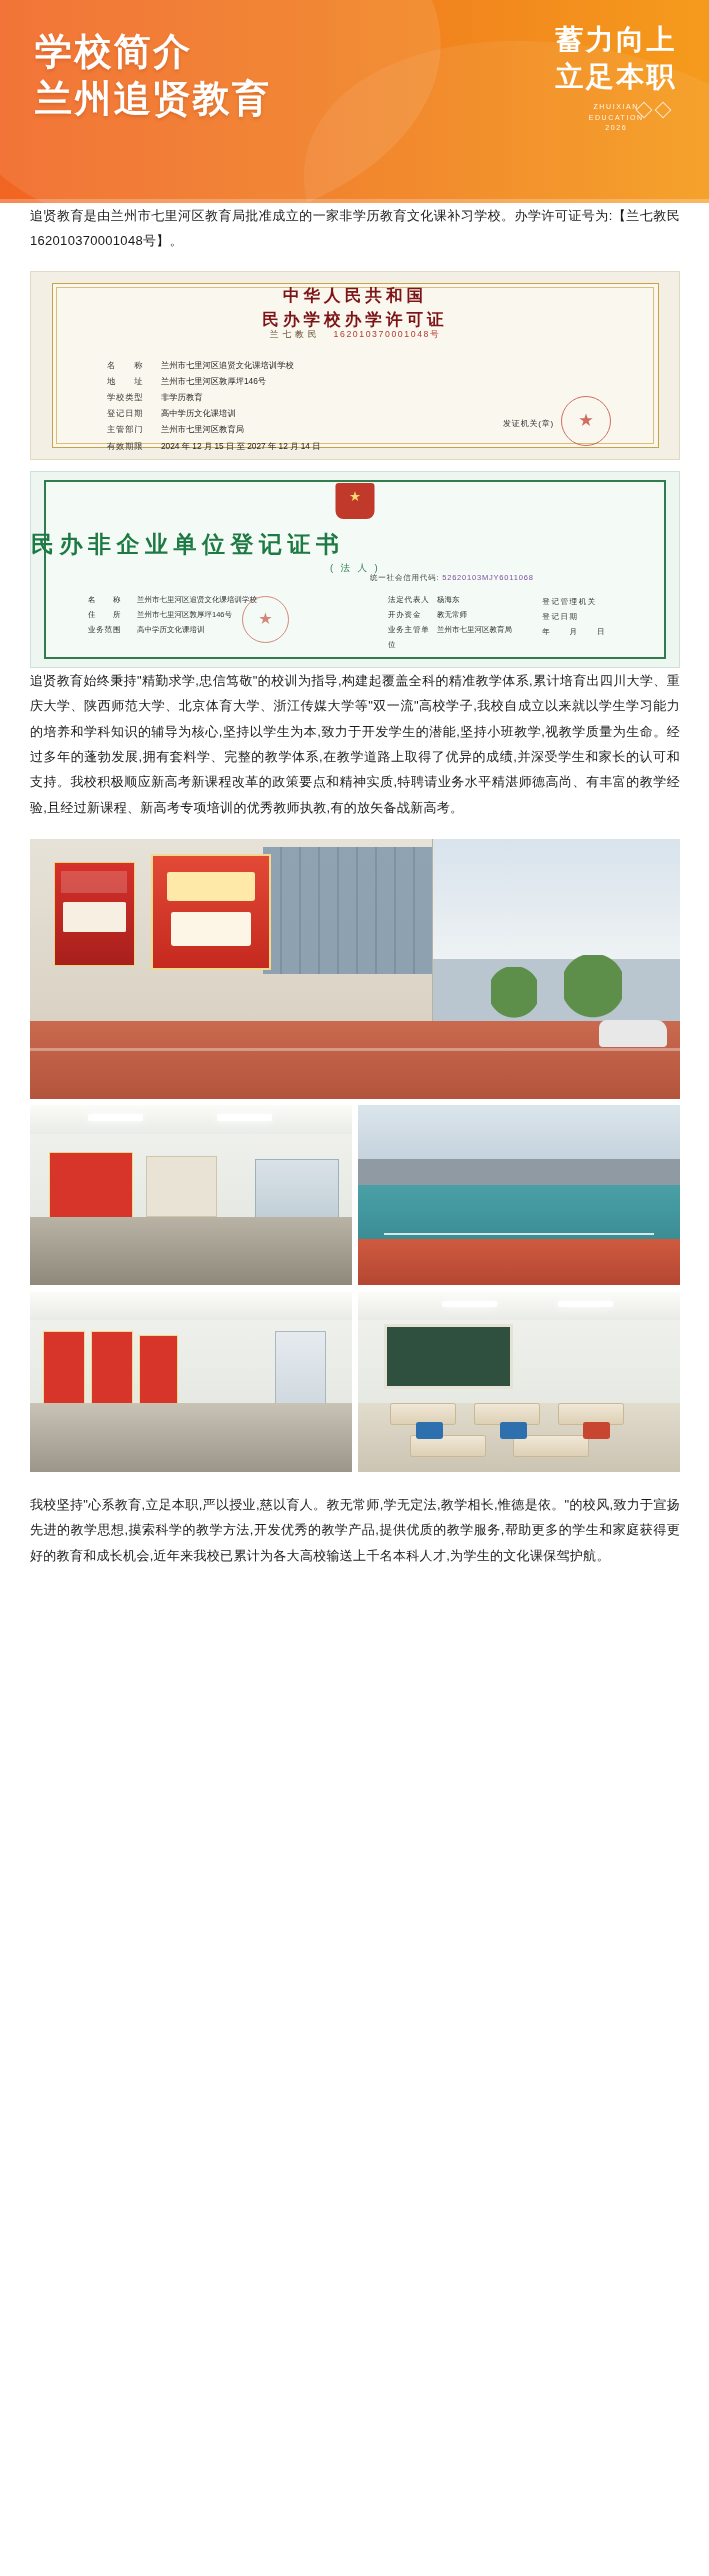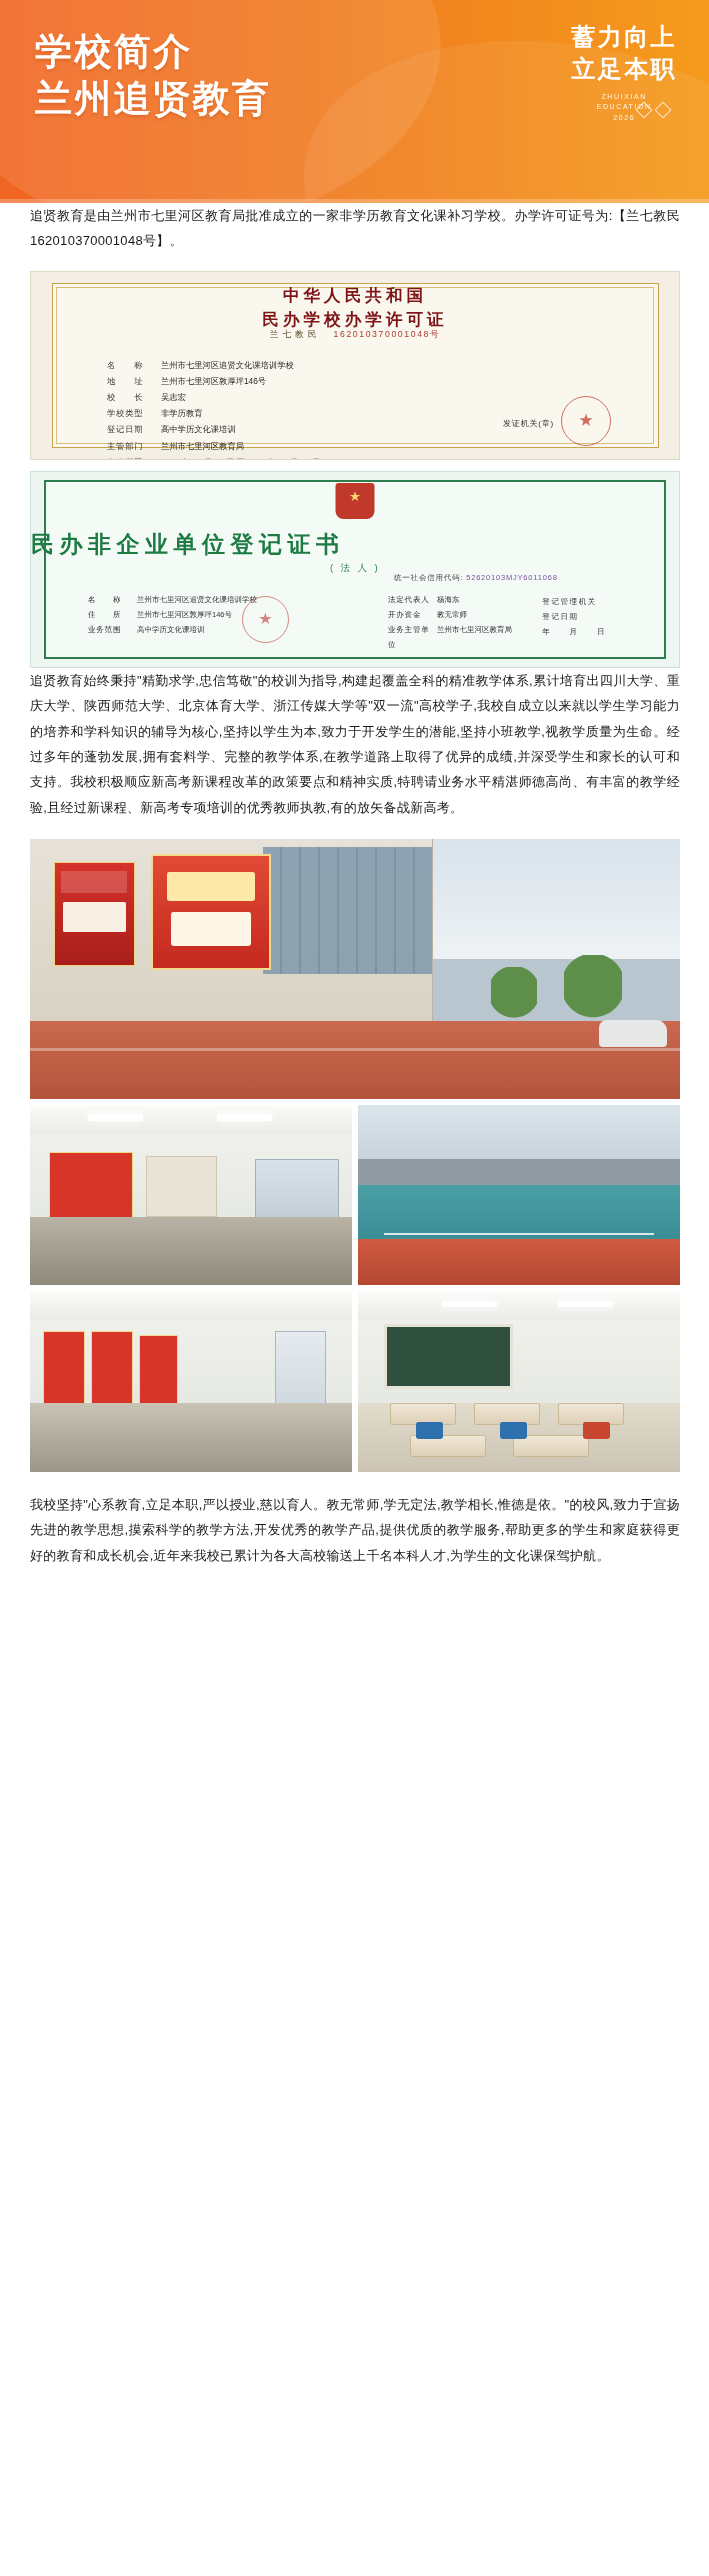--- a/index.html
+++ b/index.html
@@ -52,21 +52,21 @@
     font-family: "Liberation Sans", sans-serif;
   }
   .banner-title div { white-space: nowrap; }
   .banner-right {
     position: absolute;
     right: 33px; top: 20.5px;
     text-align: center;
     color: #fff;
   }
   .banner-right .cn1, .banner-right .cn2 {
-    font-size: 24px;
+    font-size: 28px;
     font-weight: bold;
     letter-spacing: 2.4px;
     line-height: 1.35;
   }
   .banner-right .en {
     margin-top: 6.3px;
     font-size: 7px;
     letter-spacing: 1.6px;
     line-height: 1.5;
     opacity: 0.92;
@@ -247,21 +247,20 @@
     letter-spacing: 2.4px;
     z-index: 3;
   }
   .cert2-code {
     position: absolute;
     left: 339px; top: 101px;
     font-size: 7.5px;
     color: #4a4a4a;
     letter-spacing: 0.8px;
     z-index: 3;
-    margin-left: 24px;
   }
   .cert2-code .num { color: #7b4ea0; letter-spacing: 0.8px; }
   .cert2-fields {
     position: absolute;
     left: 57px; top: 120px; right: 44px;
     z-index: 3;
     font-size: 7.5px;
     color: #2b2b2b;
     line-height: 2.0;
   }
@@ -461,24 +460,20 @@
     </div>
 
     <div class="cert1-fields">
       <div class="row">
         <span class="lbl">名　　称</span>
         <span class="val">兰州市七里河区追贤文化课培训学校</span>
       </div>
       <div class="row">
         <span class="lbl">地　　址</span>
         <span class="val">兰州市七里河区敦厚坪146号</span>
-      </div>
-      <div class="row">
-        <span class="lbl">校　　长</span>
-        <span class="val">吴志宏</span>
       </div>
       <div class="row">
         <span class="lbl">学校类型</span>
         <span class="val">非学历教育</span>
       </div>
       <div class="row">
         <span class="lbl">登记日期</span>
         <span class="val">高中学历文化课培训</span>
       </div>
       <div class="row">

